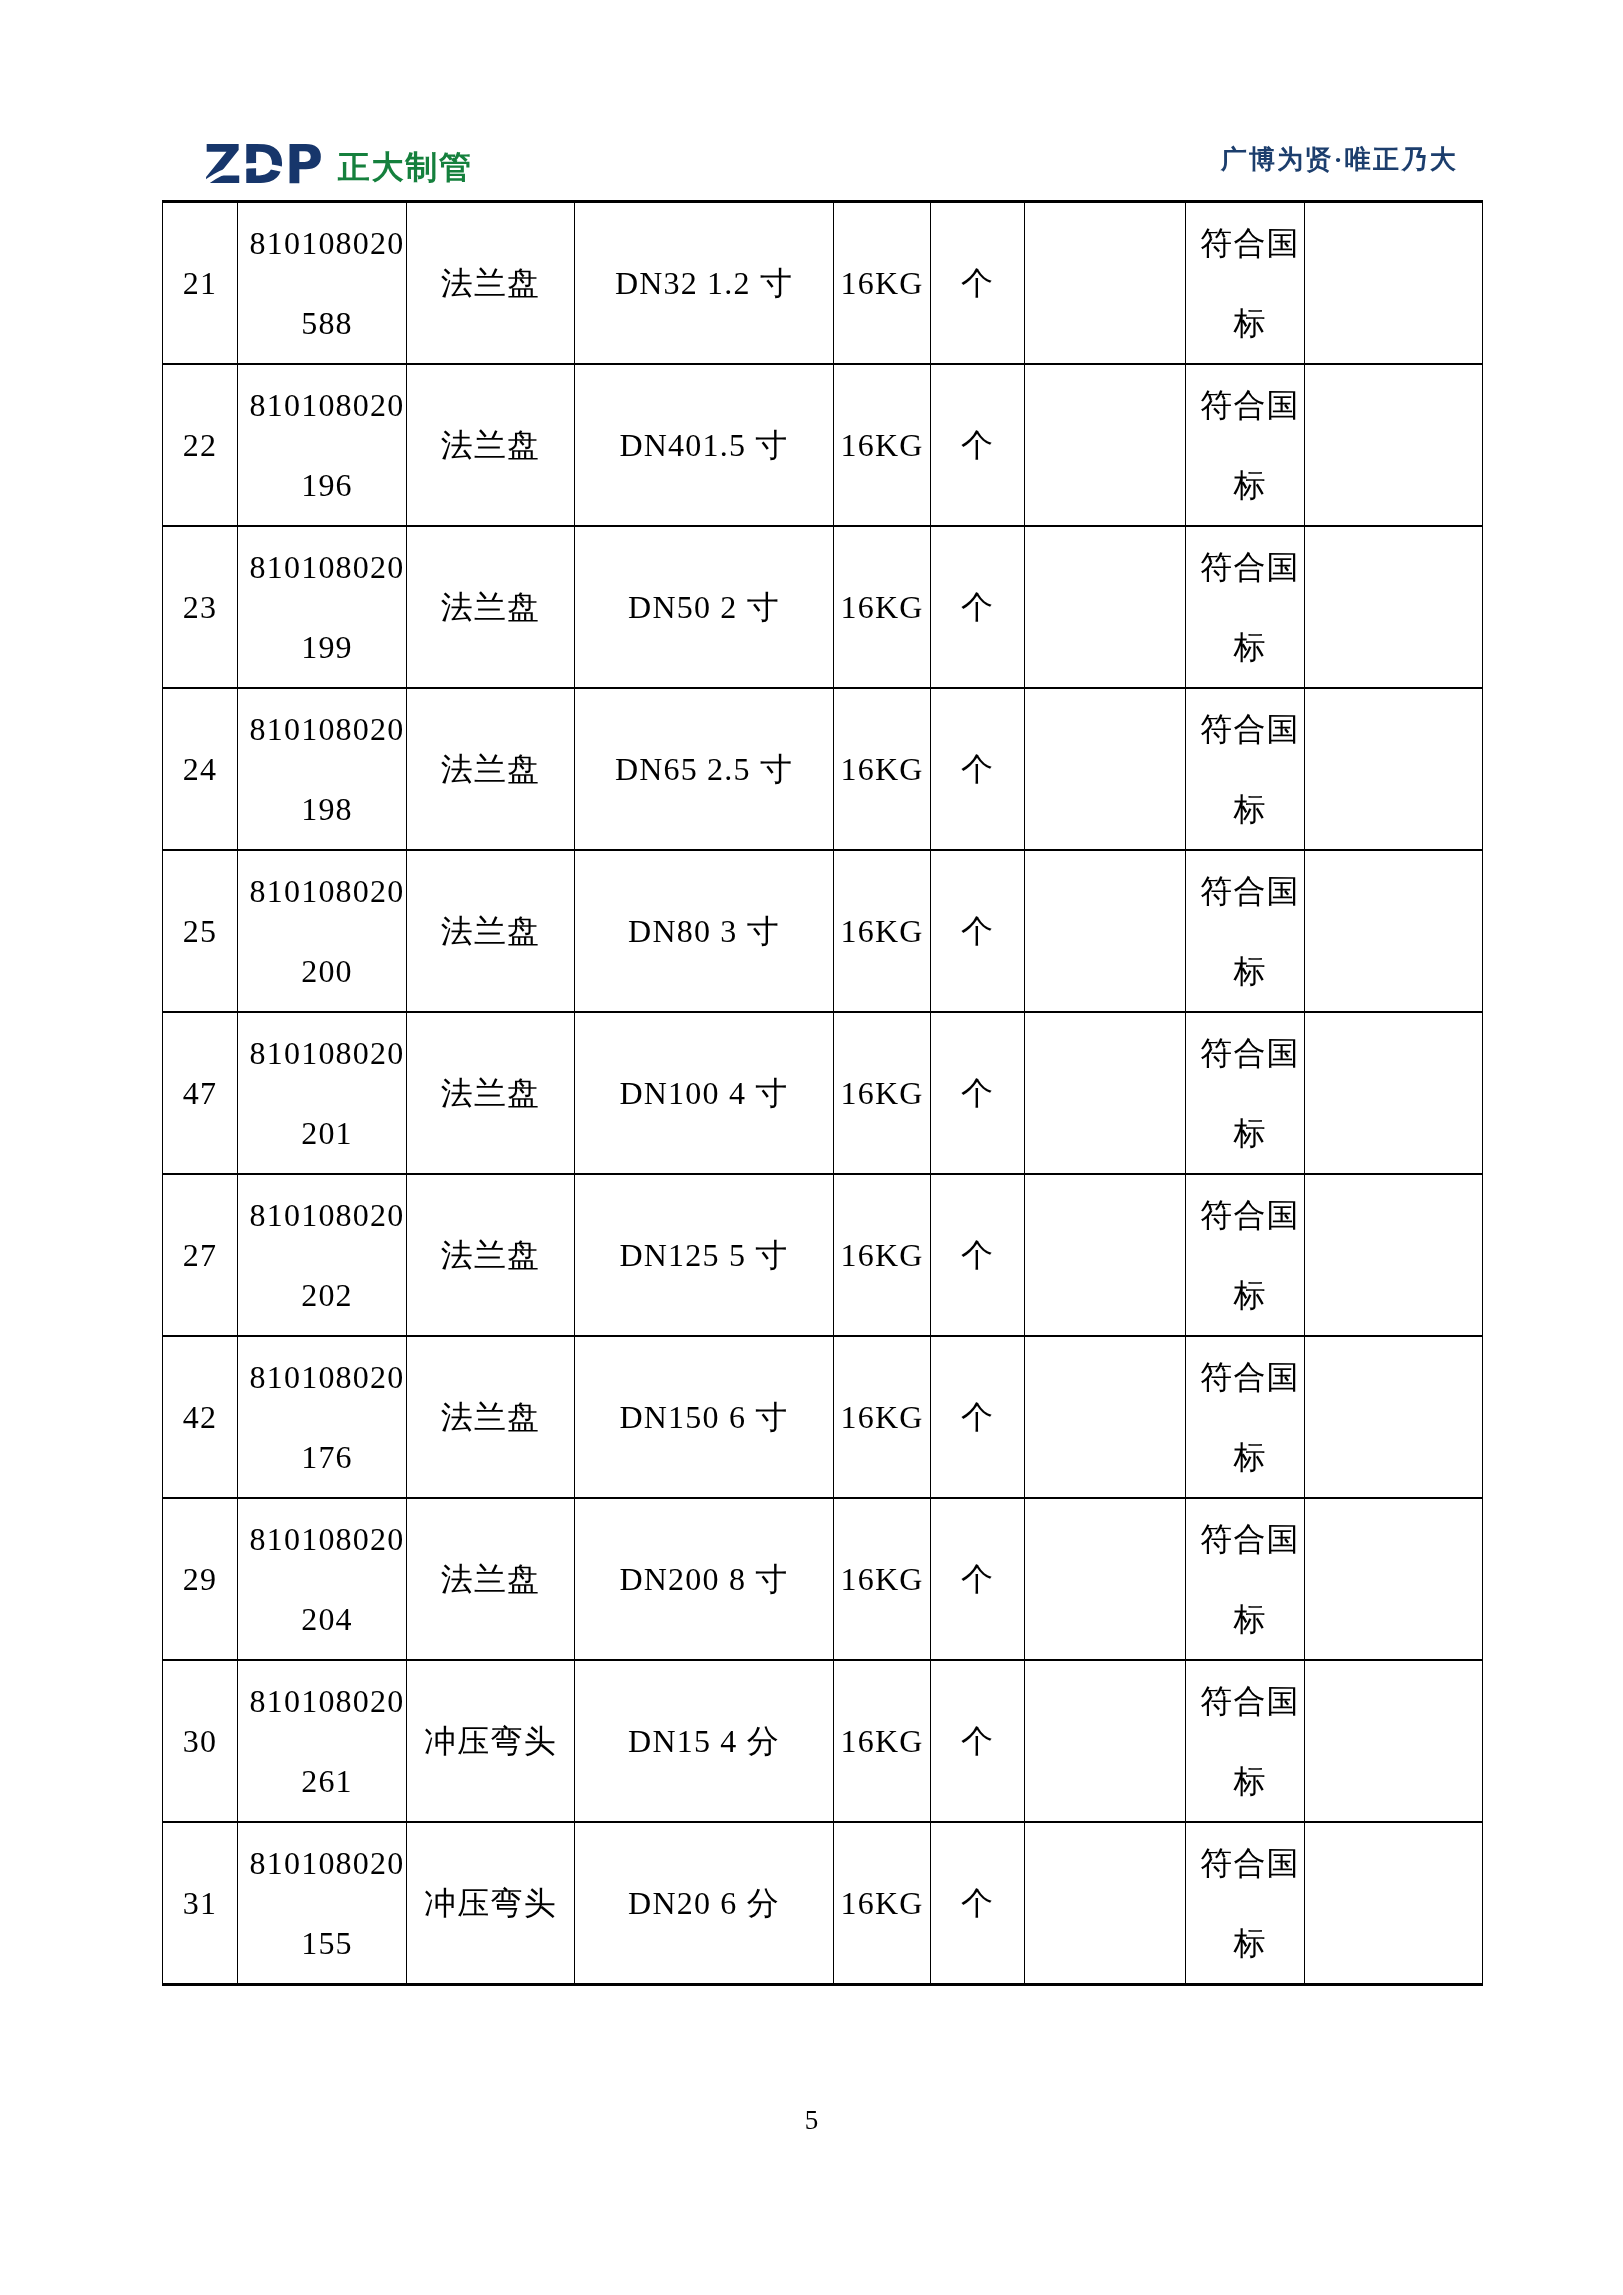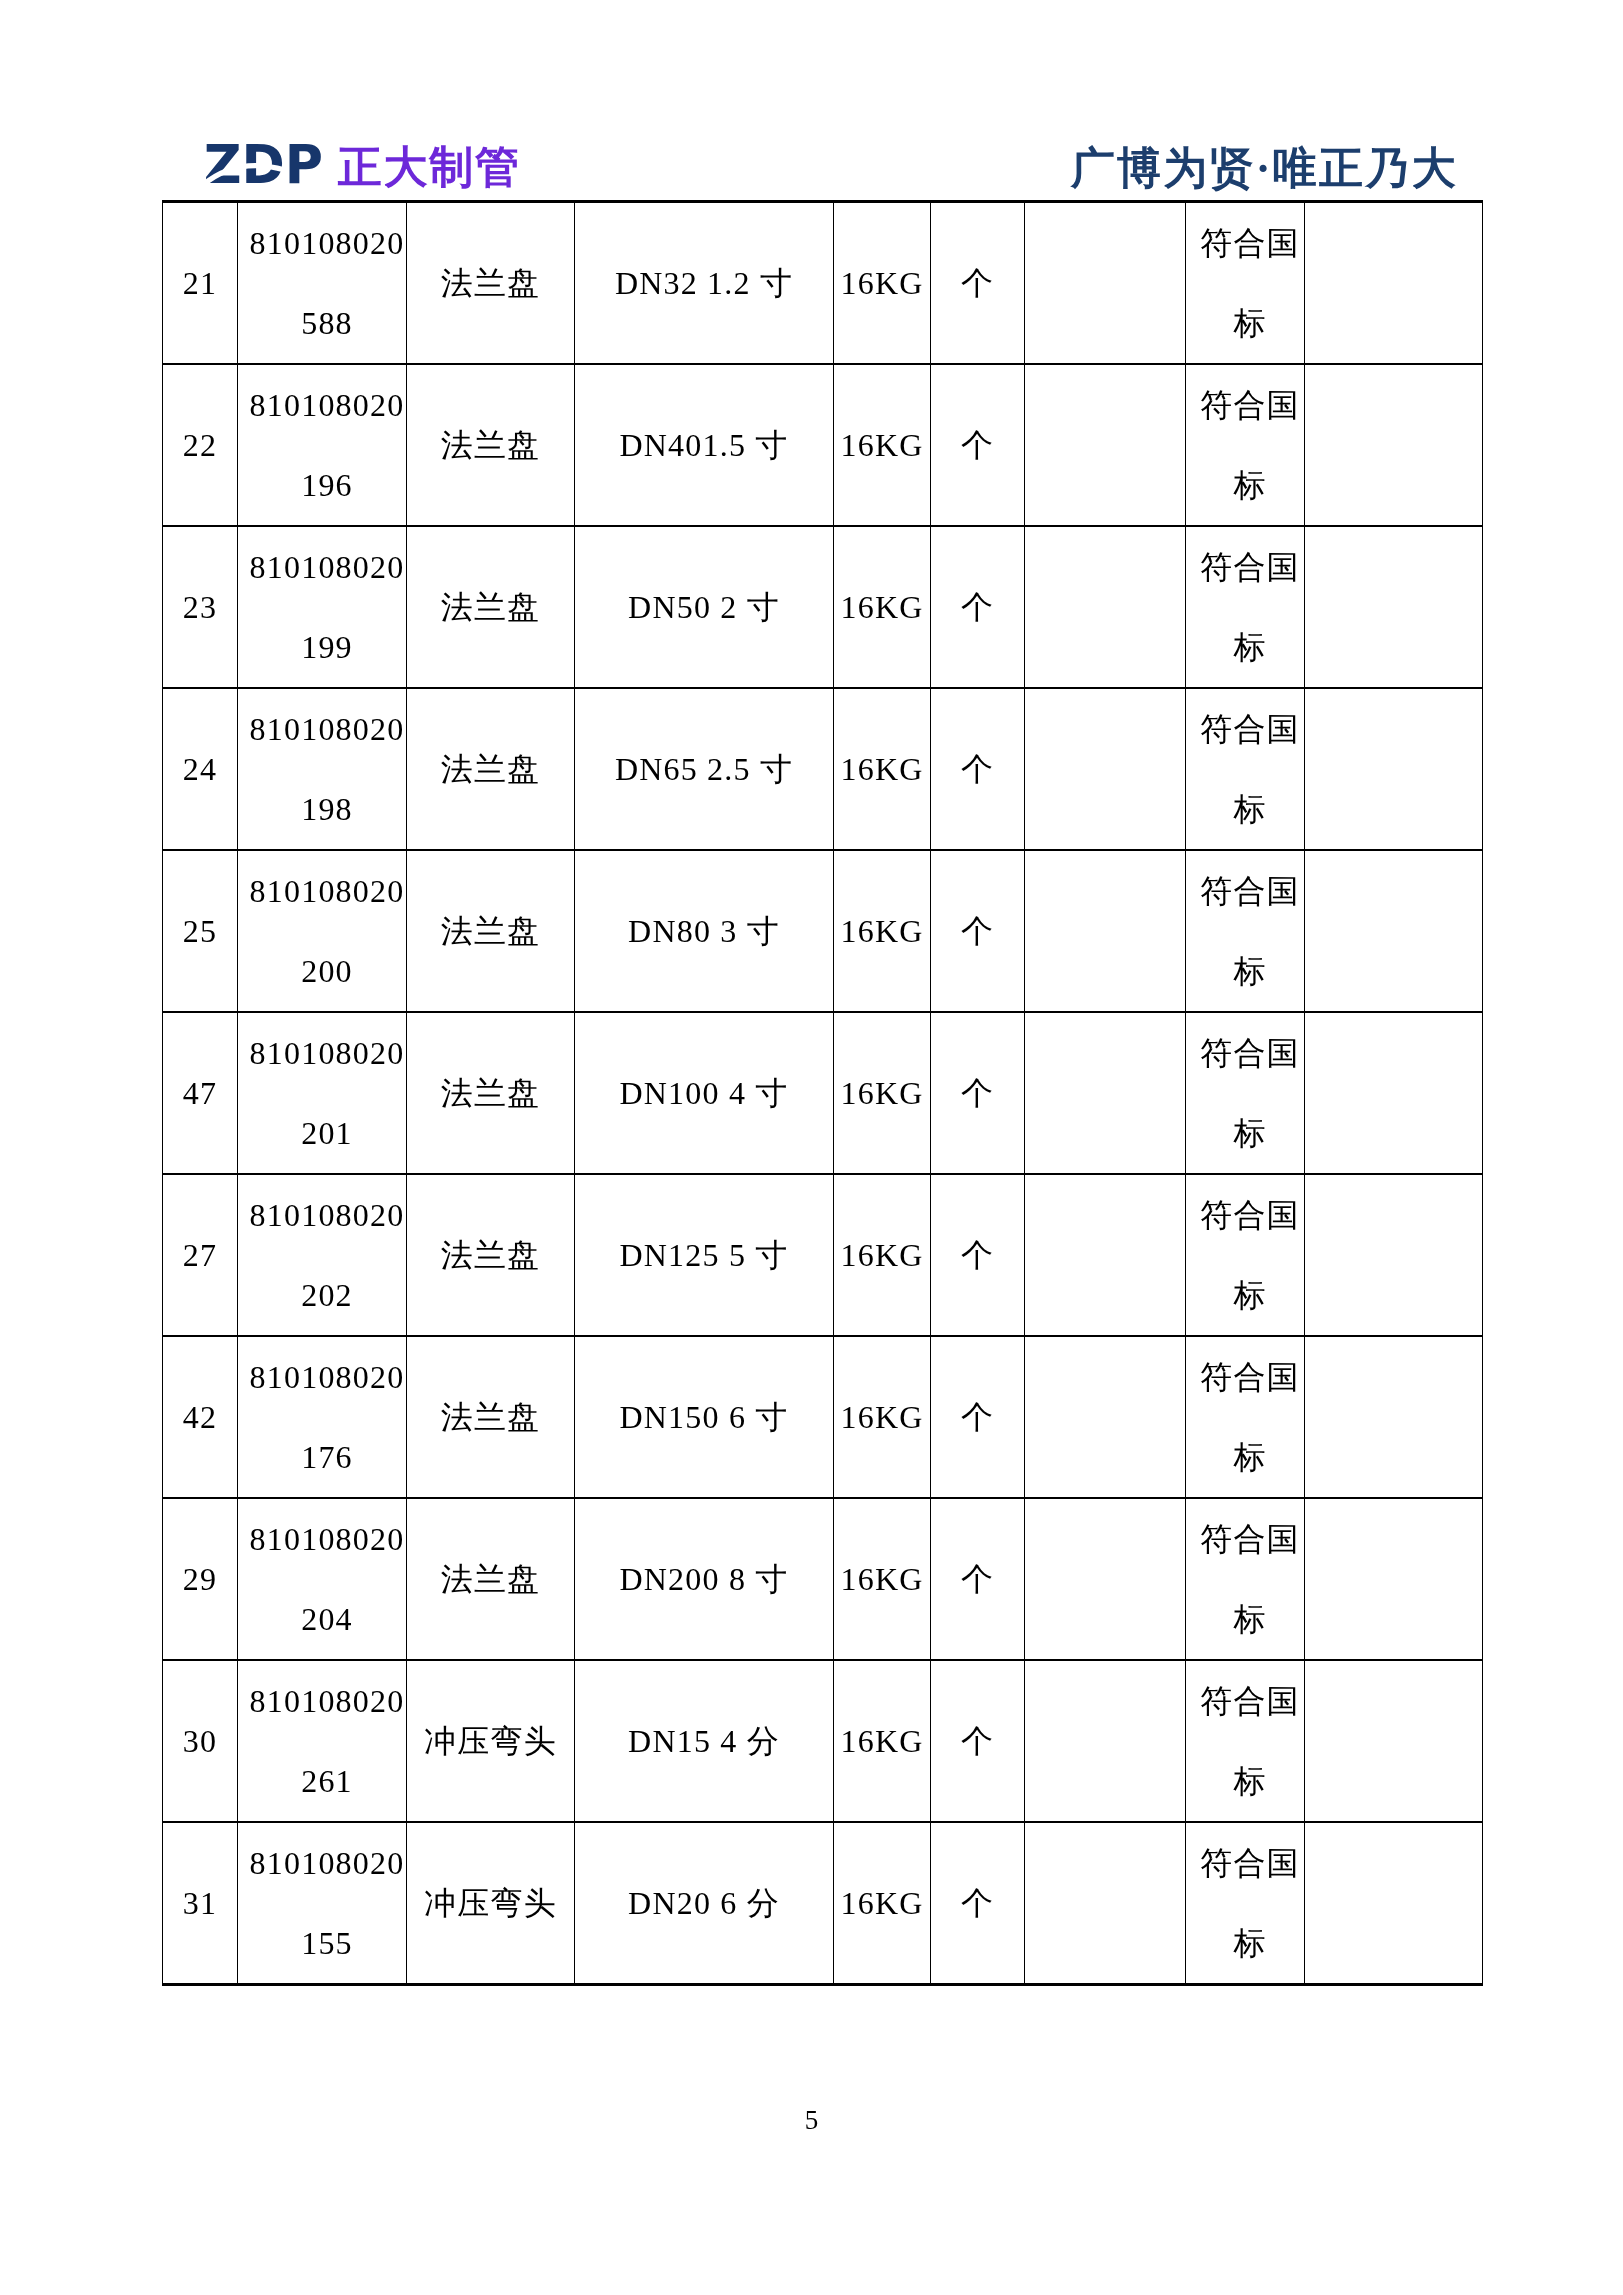--- a/index.html
+++ b/index.html
@@ -23,33 +23,33 @@
     left: 202px;
     top: 141px;
     height: 51px;
     display: flex;
     align-items: center;
   }
   .logo-svg { display: block; }
   .logo-cn {
     font-family: "Liberation Sans", "DejaVu Sans", sans-serif;
     font-weight: bold;
-    font-size: 44px;
-    color: #6d28d9;
+    font-size: 32px;
+    color: #15803d;
     letter-spacing: 1.8px;
     margin-left: 11.7px;
     line-height: 1;
   }
   .slogan {
     position: absolute;
     right: 165px;
     top: 147px;
     font-family: "Liberation Serif", "DejaVu Serif", serif;
     font-weight: bold;
-    font-size: 44px;
+    font-size: 26px;
     letter-spacing: 2.3px;
     color: #1c3e6d;
     line-height: 1;
     white-space: nowrap;
   }
 
   
   table.items {
     position: absolute;
     left: 162px;

